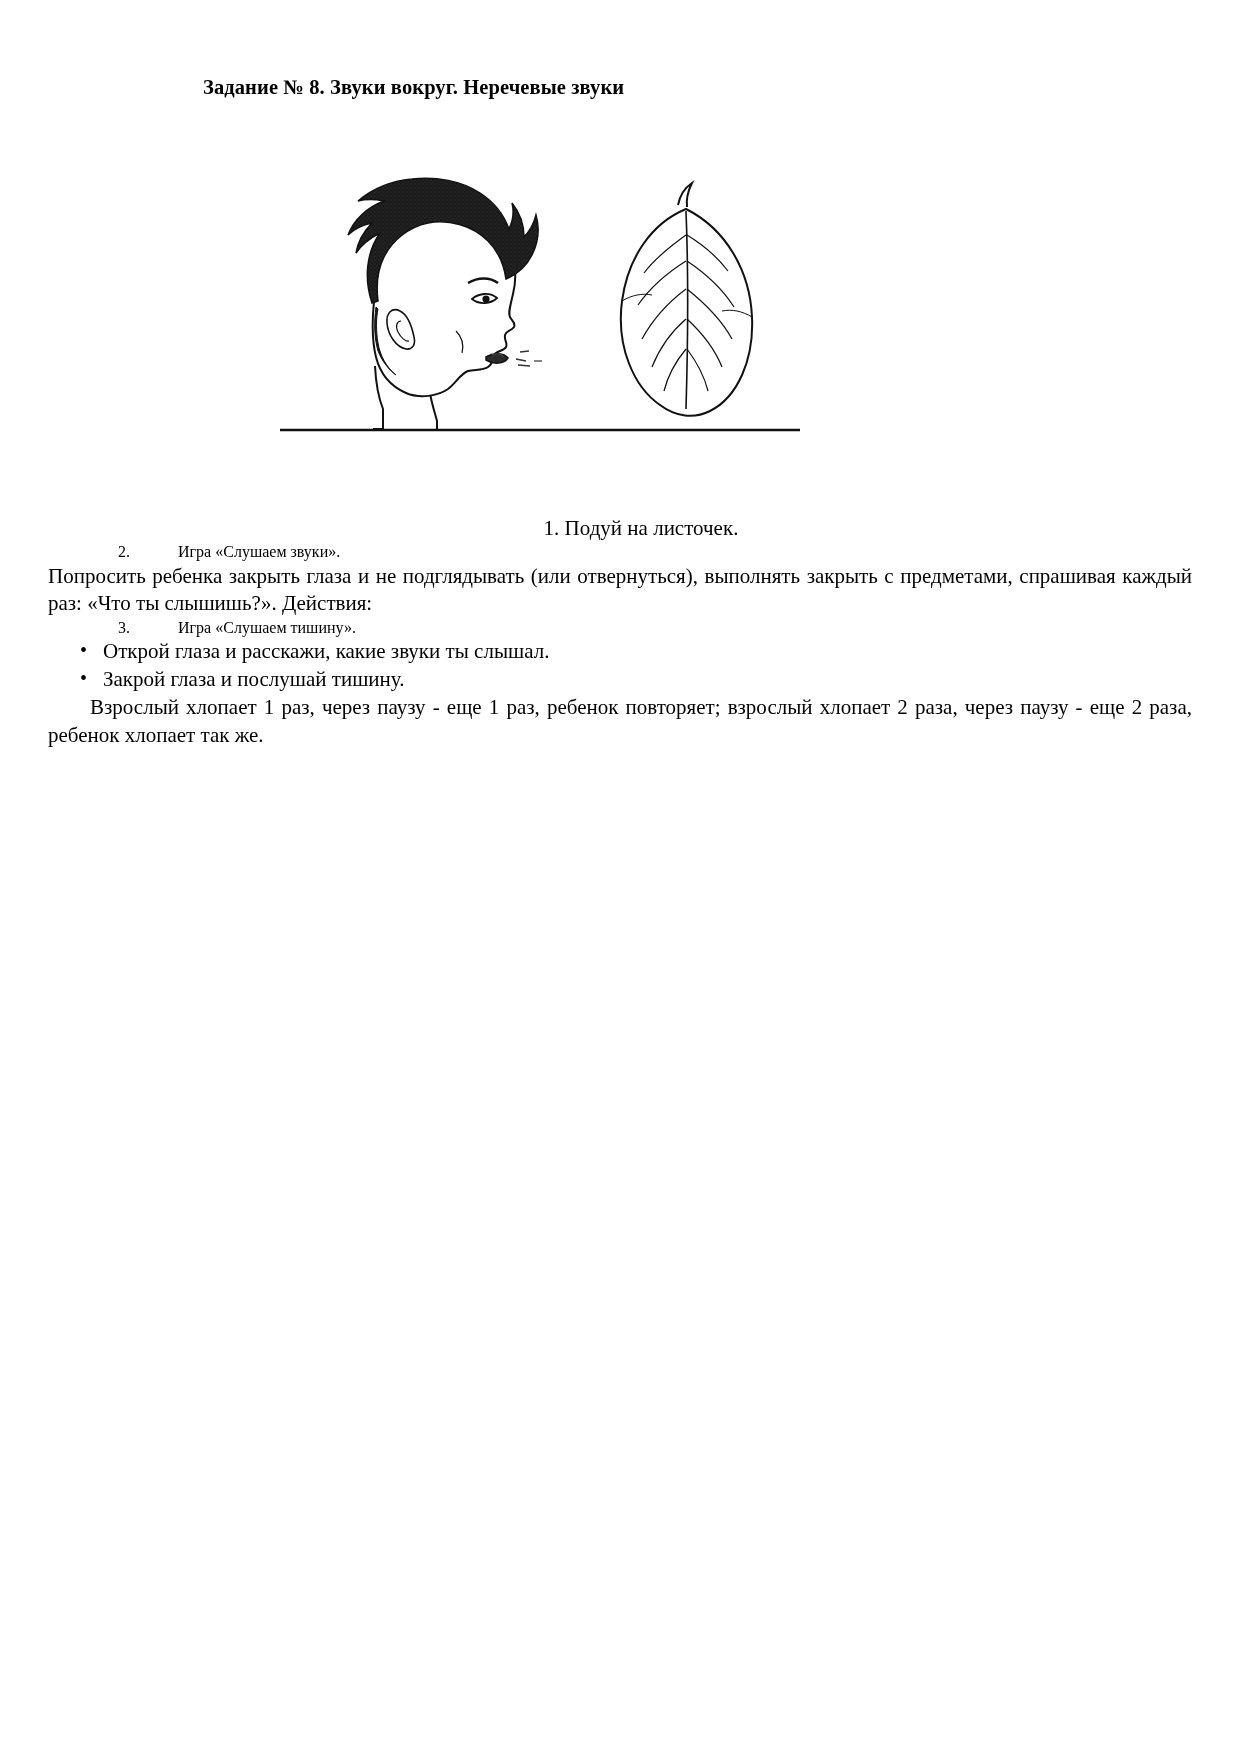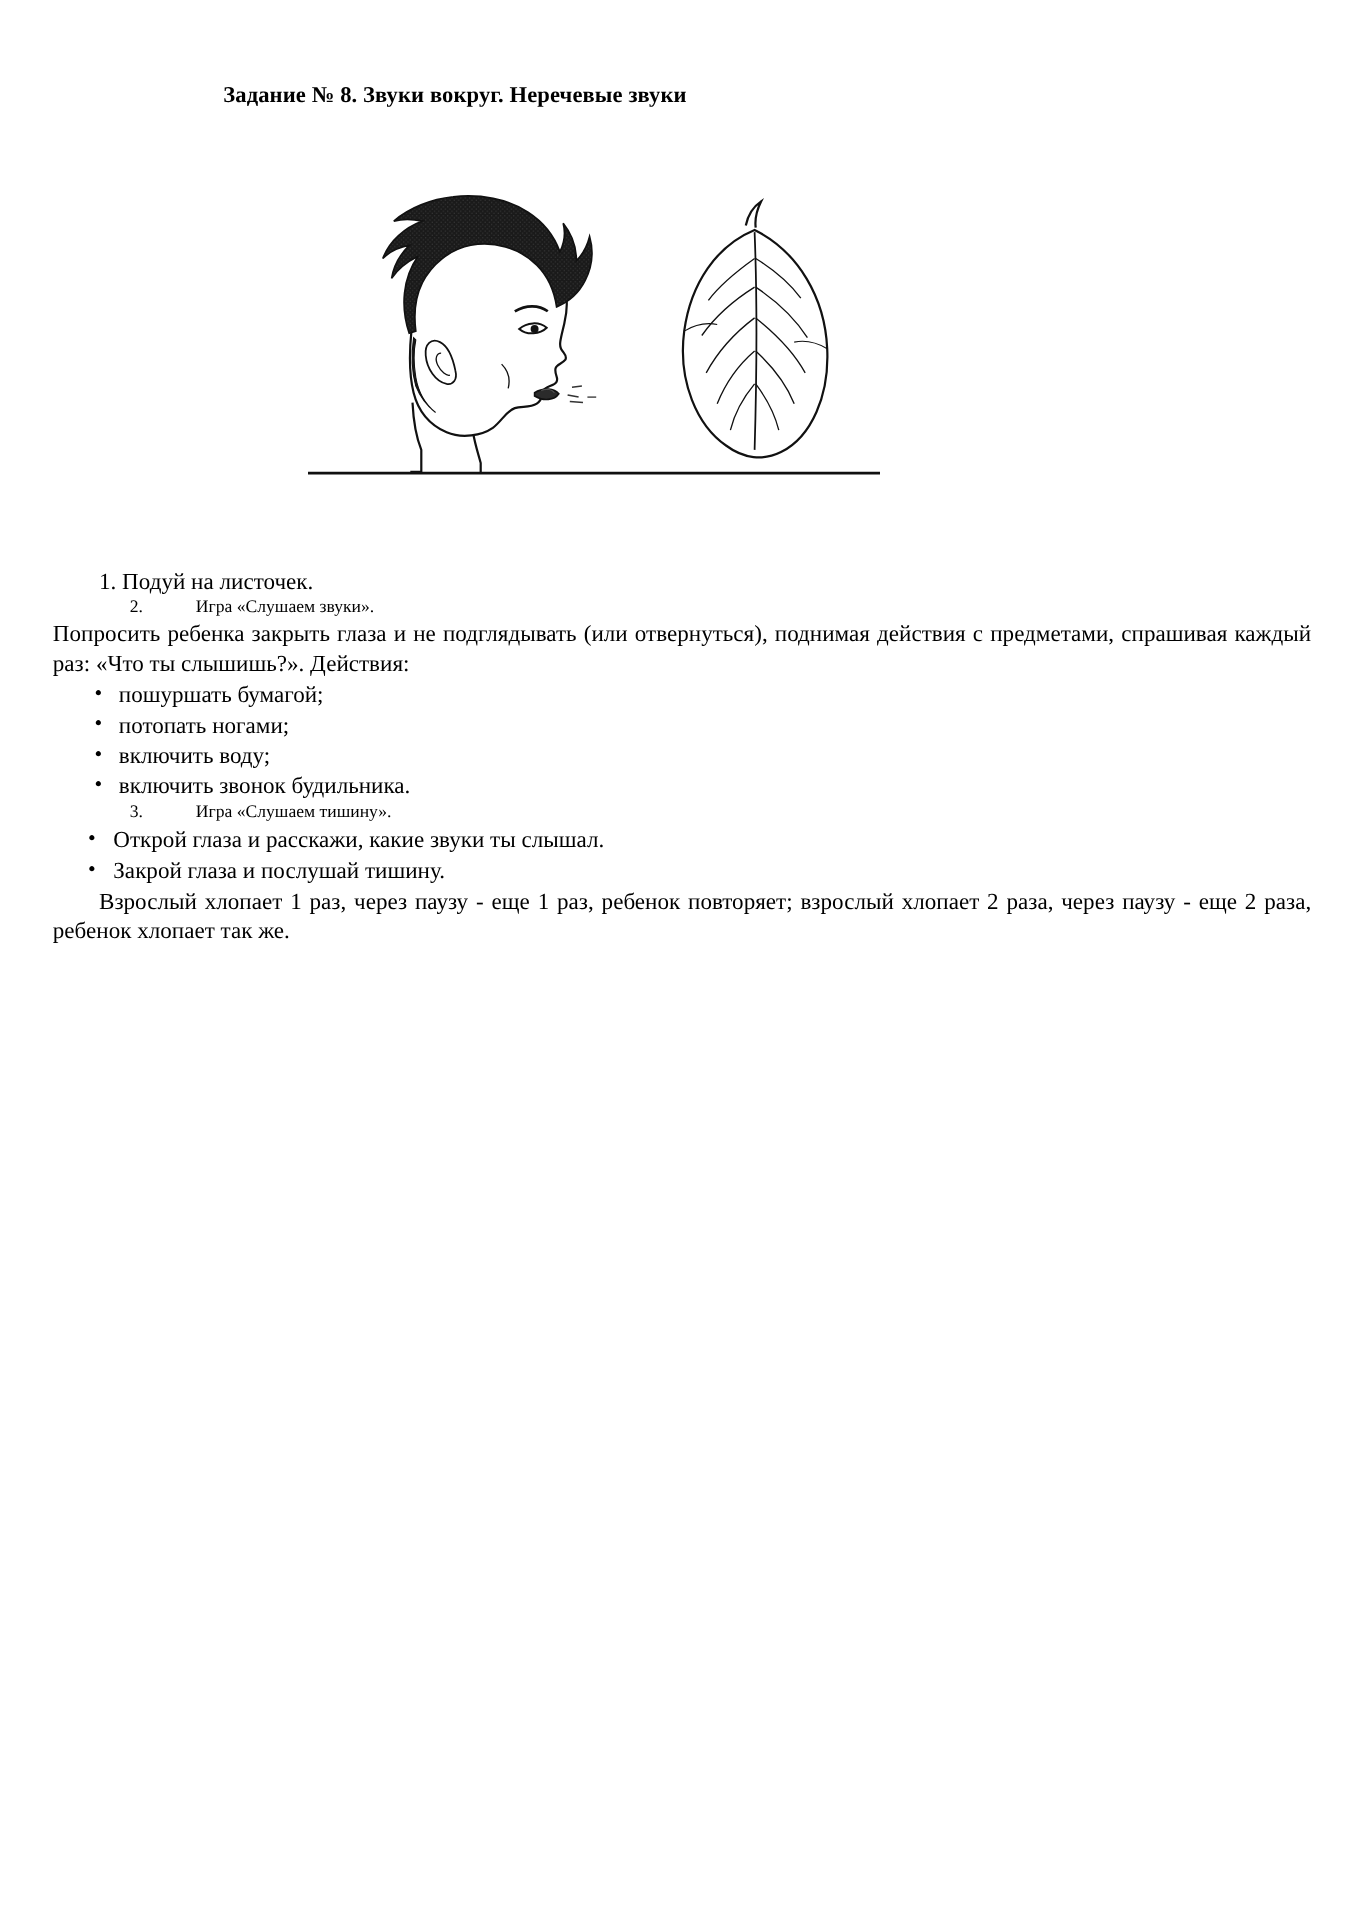--- a/index.html
+++ b/index.html
@@ -47,20 +47,21 @@
     left: 232px;
     top: 0;
   }
   .body-text {
     font-size: 21px;
     line-height: 1.30;
     margin: 0;
   }
   .para-indent {
     text-indent: 42px;
+    text-align: center;
   }
   .block-gap-lg { margin-top: 54px; }
   .block-gap-md { margin-top: 30px; }
   .justify {
     text-align: justify;
     text-align-last: left;
   }
   .game-head {
     font-size: 16px;
     line-height: 1.30;
@@ -201,27 +202,21 @@
 
         <line x1="0" y1="269" x2="520" y2="269" stroke="#111" stroke-width="2.5"></line>
       </svg>
     </div>
 
     <p class="body-text para-indent block-gap-lg">1. Подуй на листочек.</p>
 
     <p class="game-head block-gap-lg">
       <span class="num">2.</span><span>Игра «Слушаем звуки».</span>
     </p>
-    <p class="body-text justify">Попросить ребенка закрыть глаза и не подглядывать (или отвернуться), поднимая действия с предметами, спрашивая каждый раз: «Что ты слышишь?». Действия:</p>
-    <ul class="bullets">
-      <li>пошуршать бумагой;</li>
-      <li>потопать ногами;</li>
-      <li>включить воду;</li>
-      <li>включить звонок будильника.</li>
-    </ul>
+    <p class="body-text justify">Попросить ребенка закрыть глаза и не подглядывать (или отвернуться), выполнять закрыть с предметами, спрашивая каждый раз: «Что ты слышишь?». Действия:</p>
 
     <p class="game-head block-gap-md">
       <span class="num">3.</span><span>Игра «Слушаем тишину».</span>
     </p>
     <ul class="bullets tight">
       <li>Открой глаза и расскажи, какие звуки ты слышал.</li>
       <li>Закрой глаза и послушай тишину.</li>
     </ul>
 
     <p class="body-text justify para-indent">Взрослый хлопает 1 раз, через паузу - еще 1 раз, ребенок повторяет; взрослый хлопает 2 раза, через паузу - еще 2 раза, ребенок хлопает так же.</p>

